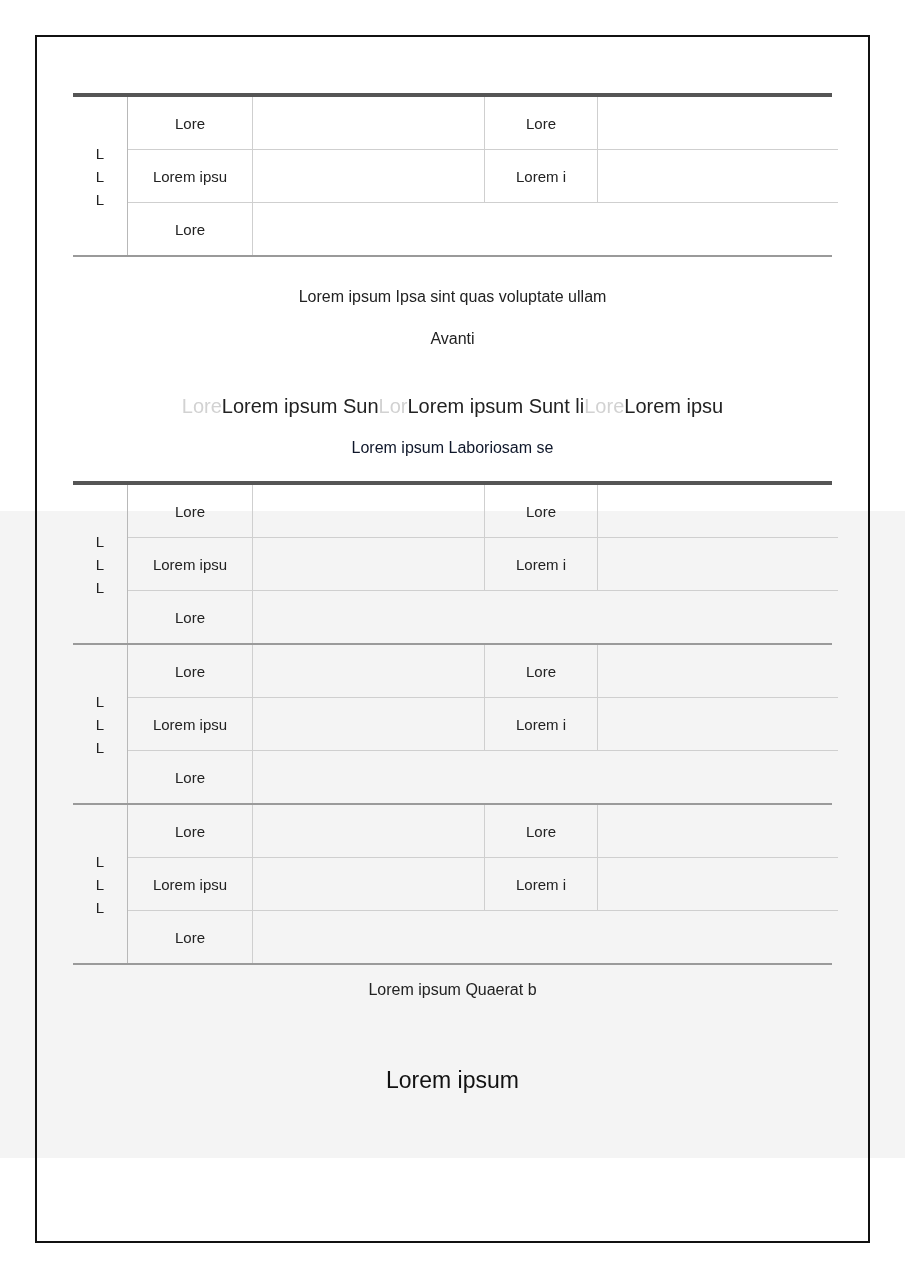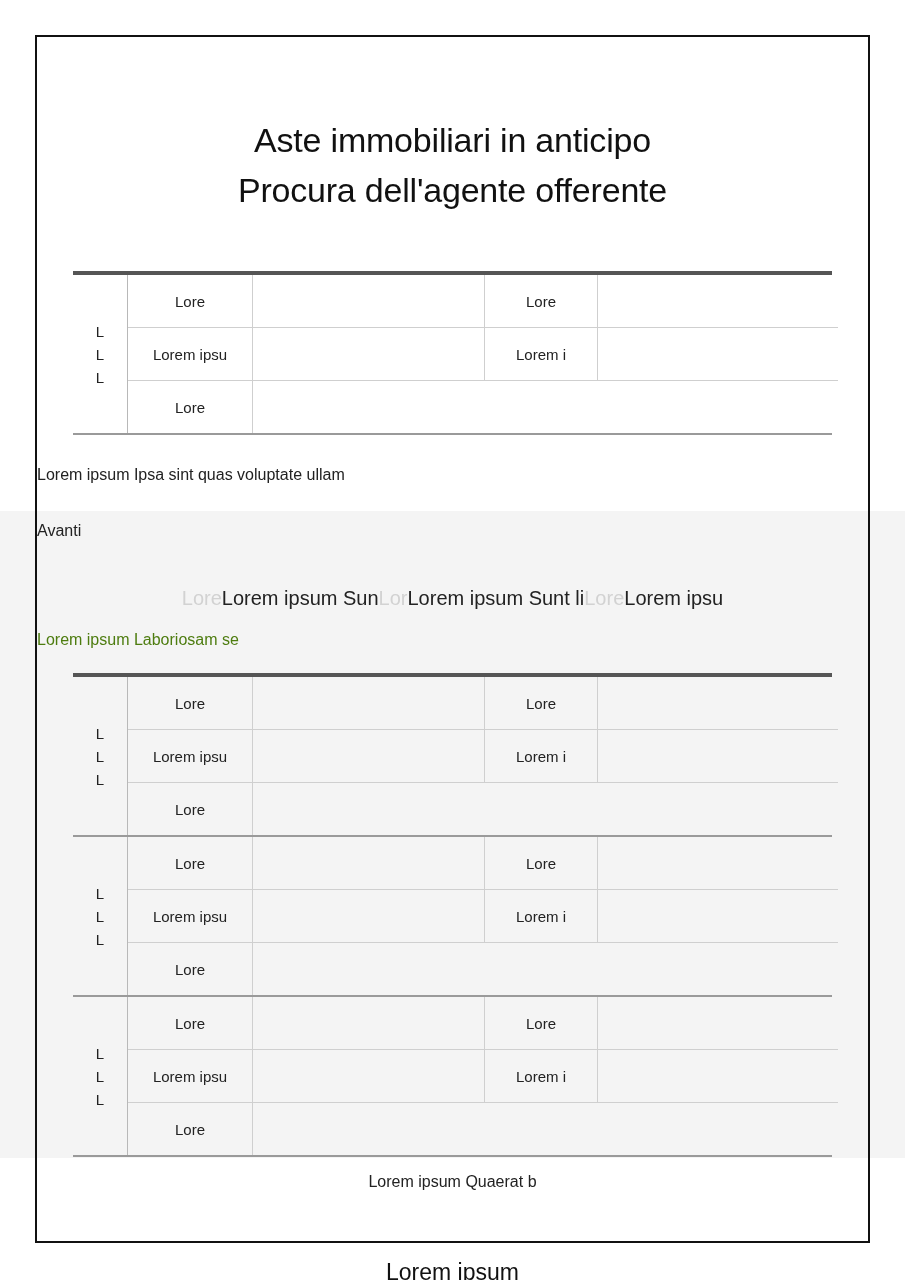--- a/index.html
+++ b/index.html
@@ -128,45 +128,46 @@
     border-top: 2px solid #9a9a9a;
     width: 100%;
   }
 
   .stack-label span {
     display: block;
   }
 
   
   .para {
-    text-align: left;
+    text-align: center;
     font-size: 16px;
     color: #222222;
     line-height: 28px;
   }
   .para.p-after-table-1 { margin-top: 26px; }
-  .para.p-avanti { margin-top: 28px; }
+  .para.p-avanti { margin-top: 14px; }
 
   .mixed-head {
     text-align: center;
     font-size: 20px;
     color: #222222;
     line-height: 26px;
     white-space: nowrap;
   }
   .mixed-head .faint {
     color: #d2d2d2;
   }
   .mixed-head .strong {
     color: #222222;
   }
 
   .sub-head {
+    text-align: center;
     font-size: 16px;
-    color: #4d7c0f;
+    color: #0f172a;
     line-height: 26px;
   }
 
   .foot-lines {
     text-align: center;
     font-size: 16px;
     color: #222222;
     line-height: 26px;
   }
   .foot-lines .fl {
@@ -188,24 +189,20 @@
 </style>
 </head>
 <body>
 
 <div class="page-inner">
 
   <div class="gray-band"></div>
 
   <div class="content">
 
-    <div class="doc-title">
-      <span class="line">Aste immobiliari in anticipo</span>
-      <span class="line">Procura dell'agente offerente</span>
-    </div>
 
     <div class="spacer-36"></div>
     <div class="spacer-20"></div>
 
     <div class="table-wrap">
       <div class="topbar"></div>
       <table class="tbl">
         <tbody>
             <tr class="row1">
           <td class="labelcol stack-label" rowspan="3">

